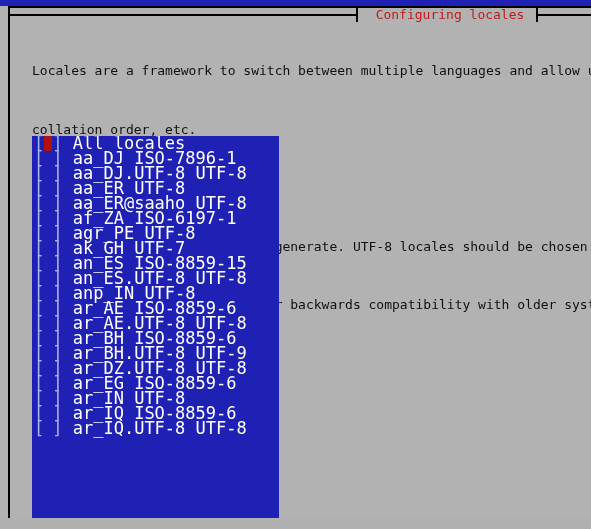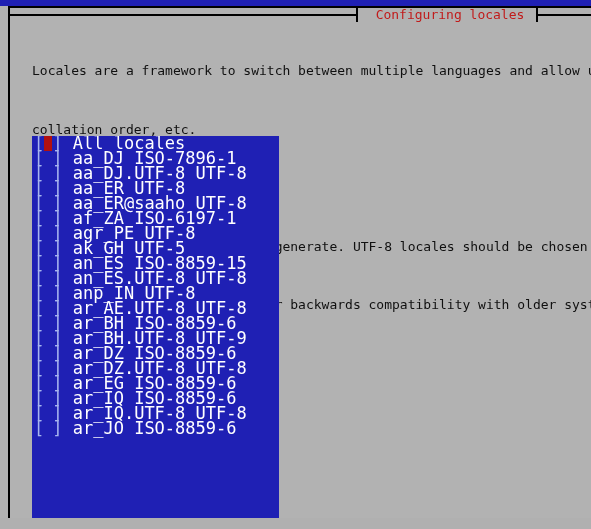--- a/index.html
+++ b/index.html
@@ -189,28 +189,28 @@
   </div>
 
   <div class="listbox" id="locale-list">
       <div class="list-row"><span class="bracket">[</span><span class="cursor-cell"> </span><span class="bracket">]</span><span class="row-label"> All locales</span></div>
       <div class="list-row"><span class="bracket">[</span><span class="blank-cell"> </span><span class="bracket">]</span><span class="row-label"> aa_DJ ISO-7896-1</span></div>
       <div class="list-row"><span class="bracket">[</span><span class="blank-cell"> </span><span class="bracket">]</span><span class="row-label"> aa_DJ.UTF-8 UTF-8</span></div>
       <div class="list-row"><span class="bracket">[</span><span class="blank-cell"> </span><span class="bracket">]</span><span class="row-label"> aa_ER UTF-8</span></div>
       <div class="list-row"><span class="bracket">[</span><span class="blank-cell"> </span><span class="bracket">]</span><span class="row-label"> aa_ER@saaho UTF-8</span></div>
       <div class="list-row"><span class="bracket">[</span><span class="blank-cell"> </span><span class="bracket">]</span><span class="row-label"> af_ZA ISO-6197-1</span></div>
       <div class="list-row"><span class="bracket">[</span><span class="blank-cell"> </span><span class="bracket">]</span><span class="row-label"> agr_PE UTF-8</span></div>
-      <div class="list-row"><span class="bracket">[</span><span class="blank-cell"> </span><span class="bracket">]</span><span class="row-label"> ak_GH UTF-5</span></div>
+      <div class="list-row"><span class="bracket">[</span><span class="blank-cell"> </span><span class="bracket">]</span><span class="row-label"> ak_GH UTF-7</span></div>
       <div class="list-row"><span class="bracket">[</span><span class="blank-cell"> </span><span class="bracket">]</span><span class="row-label"> an_ES ISO-8859-15</span></div>
       <div class="list-row"><span class="bracket">[</span><span class="blank-cell"> </span><span class="bracket">]</span><span class="row-label"> an_ES.UTF-8 UTF-8</span></div>
       <div class="list-row"><span class="bracket">[</span><span class="blank-cell"> </span><span class="bracket">]</span><span class="row-label"> anp_IN UTF-8</span></div>
+      <div class="list-row"><span class="bracket">[</span><span class="blank-cell"> </span><span class="bracket">]</span><span class="row-label"> ar_AE ISO-8859-6</span></div>
       <div class="list-row"><span class="bracket">[</span><span class="blank-cell"> </span><span class="bracket">]</span><span class="row-label"> ar_AE.UTF-8 UTF-8</span></div>
       <div class="list-row"><span class="bracket">[</span><span class="blank-cell"> </span><span class="bracket">]</span><span class="row-label"> ar_BH ISO-8859-6</span></div>
       <div class="list-row"><span class="bracket">[</span><span class="blank-cell"> </span><span class="bracket">]</span><span class="row-label"> ar_BH.UTF-8 UTF-9</span></div>
-      <div class="list-row"><span class="bracket">[</span><span class="blank-cell"> </span><span class="bracket">]</span><span class="row-label"> ar_DZ ISO-8859-6</span></div>
       <div class="list-row"><span class="bracket">[</span><span class="blank-cell"> </span><span class="bracket">]</span><span class="row-label"> ar_DZ.UTF-8 UTF-8</span></div>
       <div class="list-row"><span class="bracket">[</span><span class="blank-cell"> </span><span class="bracket">]</span><span class="row-label"> ar_EG ISO-8859-6</span></div>
+      <div class="list-row"><span class="bracket">[</span><span class="blank-cell"> </span><span class="bracket">]</span><span class="row-label"> ar_IN UTF-8</span></div>
       <div class="list-row"><span class="bracket">[</span><span class="blank-cell"> </span><span class="bracket">]</span><span class="row-label"> ar_IQ ISO-8859-6</span></div>
       <div class="list-row"><span class="bracket">[</span><span class="blank-cell"> </span><span class="bracket">]</span><span class="row-label"> ar_IQ.UTF-8 UTF-8</span></div>
-      <div class="list-row"><span class="bracket">[</span><span class="blank-cell"> </span><span class="bracket">]</span><span class="row-label"> ar_JO ISO-8859-6</span></div>
     </div>
 
 </div>
 
 </body></html>

